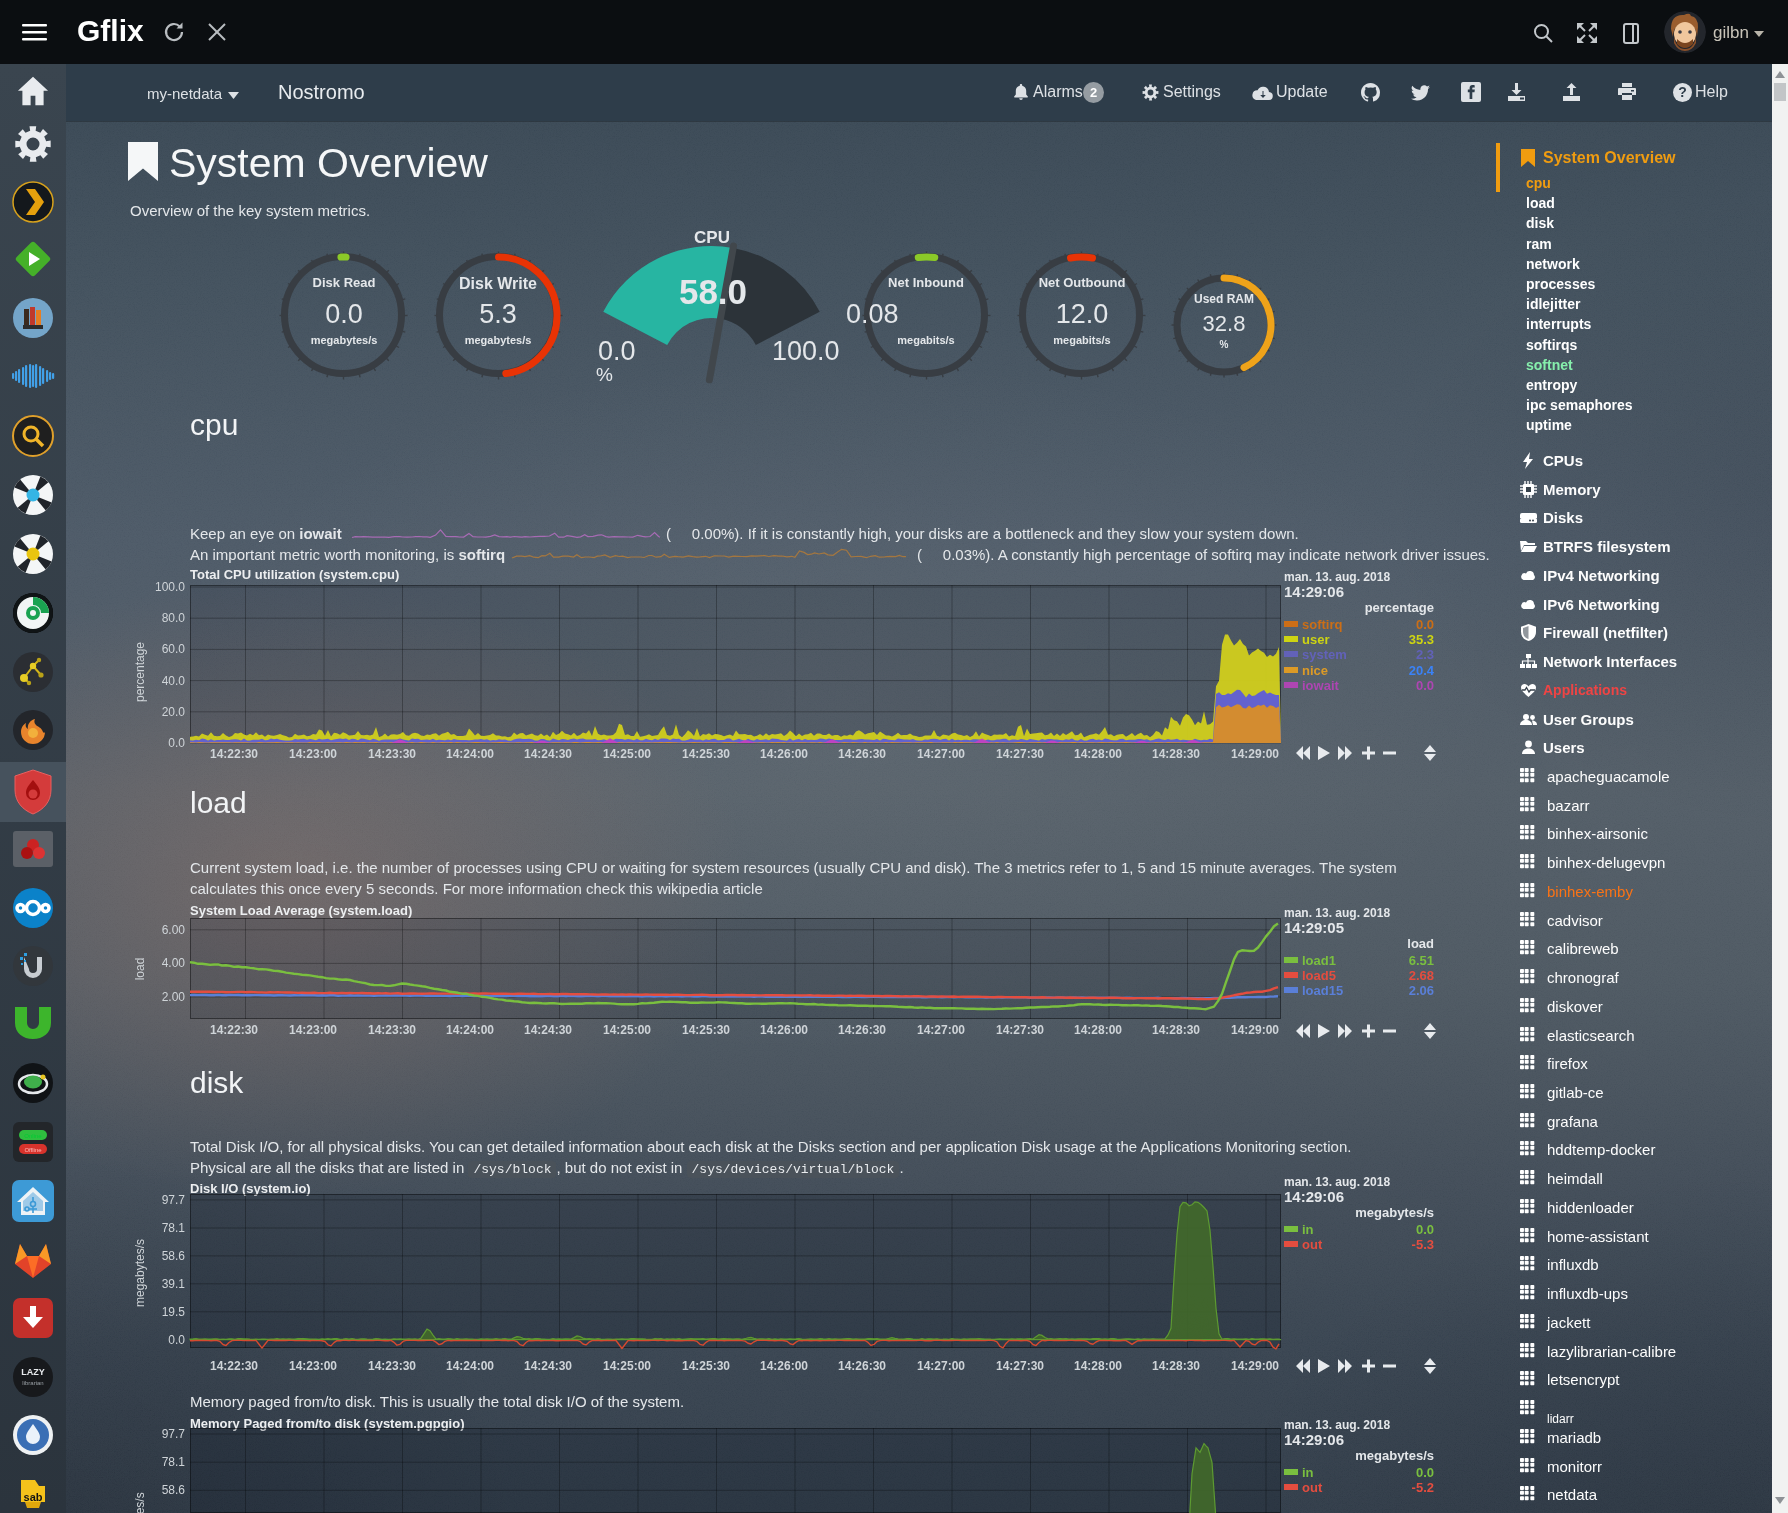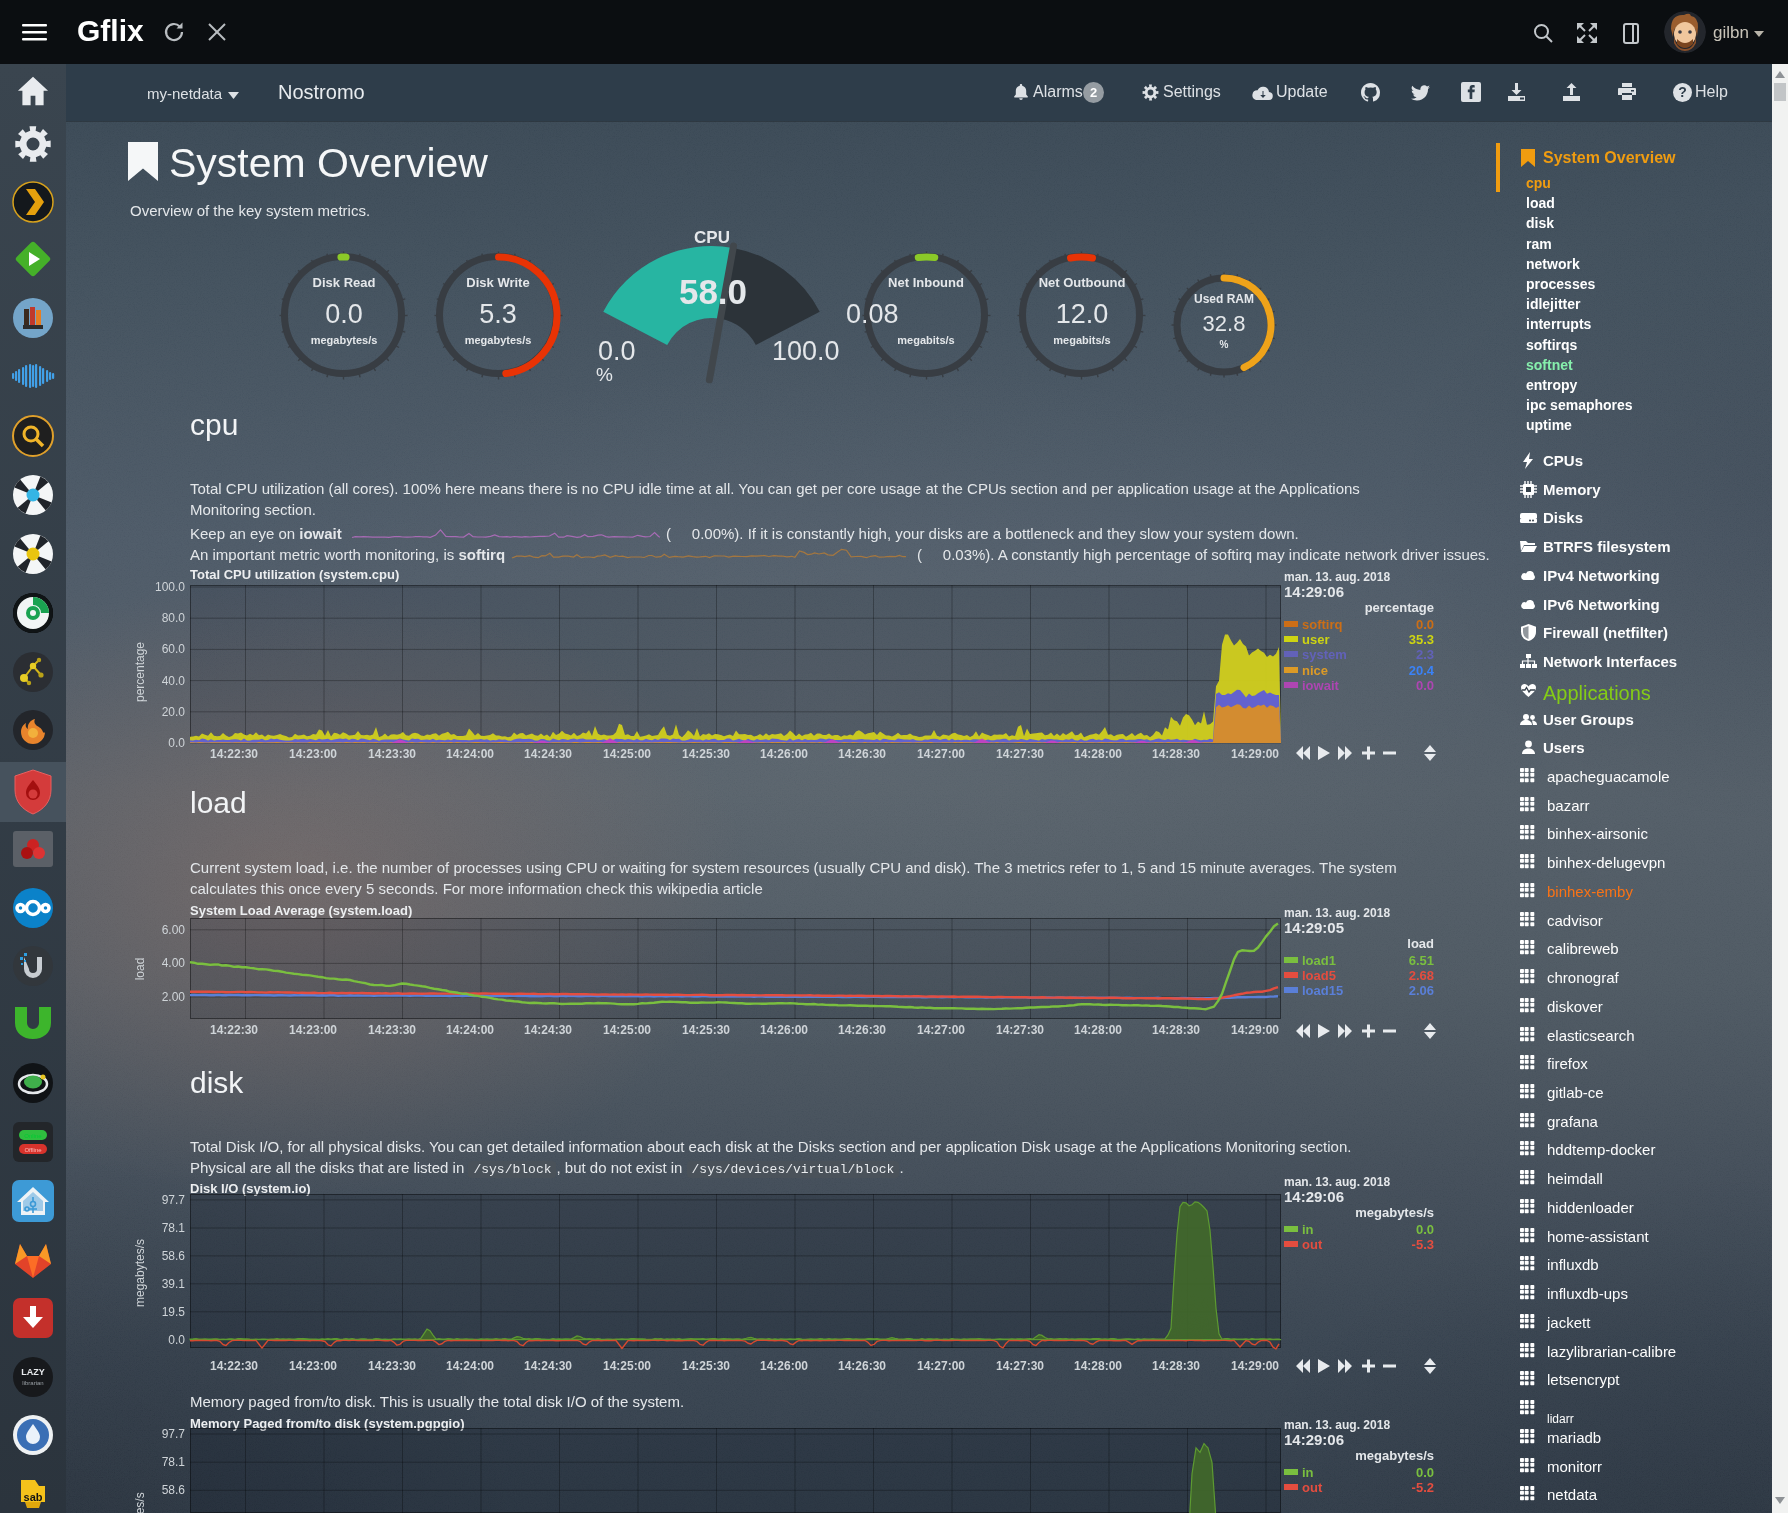--- a/index.html
+++ b/index.html
@@ -433,21 +433,21 @@
       <line x1="14.7" y1="98.0" x2="12.1" y2="99.5" stroke="#383d43" stroke-width="1.4"></line>
       <line x1="8.6" y1="83.3" x2="5.7" y2="84.1" stroke="#383d43" stroke-width="1.4"></line>
       <line x1="6.5" y1="67.5" x2="3.5" y2="67.5" stroke="#383d43" stroke-width="1.4"></line>
       <line x1="8.6" y1="51.7" x2="5.7" y2="50.9" stroke="#383d43" stroke-width="1.4"></line>
       <line x1="14.7" y1="37.0" x2="12.1" y2="35.5" stroke="#383d43" stroke-width="1.4"></line>
       <line x1="24.4" y1="24.4" x2="22.2" y2="22.2" stroke="#383d43" stroke-width="1.4"></line>
       <line x1="37.0" y1="14.7" x2="35.5" y2="12.1" stroke="#383d43" stroke-width="1.4"></line>
       <line x1="51.7" y1="8.6" x2="50.9" y2="5.7" stroke="#383d43" stroke-width="1.4"></line>
       <path d="M67.50 9.00 A58.50 58.50 0 0 1 74.83 125.54" fill="none" stroke="#e83305" stroke-width="7" stroke-linecap="round"></path>
     </svg>
-    <div class="ab txt" style="left:498px;top:275px;width:160px;margin-left:-80px;text-align:center;font-weight:bold;font-size:13px">Disk Write</div>
+    <div class="ab txt" style="left:498px;top:275px;width:160px;margin-left:-80px;text-align:center;font-weight:bold;font-size:16px">Disk Write</div>
     <div class="ab txt" style="left:498px;top:299px;width:160px;margin-left:-80px;text-align:center;font-size:27px">5.3</div>
     <div class="ab txt" style="left:498px;top:334px;width:160px;margin-left:-80px;text-align:center;font-weight:bold;font-size:11px">megabytes/s</div>
     <svg class="ab" style="left:859px;top:248px" width="135" height="135">
       <circle cx="67" cy="67" r="58.5" fill="none" stroke="#383d43" stroke-width="7"></circle>
       <line x1="67.5" y1="6.5" x2="67.5" y2="3.5" stroke="#383d43" stroke-width="1.4"></line>
       <line x1="83.3" y1="8.6" x2="84.1" y2="5.7" stroke="#383d43" stroke-width="1.4"></line>
       <line x1="98.0" y1="14.7" x2="99.5" y2="12.1" stroke="#383d43" stroke-width="1.4"></line>
       <line x1="110.6" y1="24.4" x2="112.8" y2="22.2" stroke="#383d43" stroke-width="1.4"></line>
       <line x1="120.3" y1="37.0" x2="122.9" y2="35.5" stroke="#383d43" stroke-width="1.4"></line>
       <line x1="126.4" y1="51.7" x2="129.3" y2="50.9" stroke="#383d43" stroke-width="1.4"></line>
@@ -540,21 +540,20 @@
       <path d="M17.28 68.67 A122.00 122.00 0 0 1 147.10 4.93 L134.35 75.79 A50.00 50.00 0 0 0 81.15 101.91 Z" fill="#27b5a2"></path>
       <path d="M147.10 4.93 A122.00 122.00 0 0 1 233.72 68.67 L169.85 101.91 A50.00 50.00 0 0 0 134.35 75.79 Z" fill="#2c3339"></path>
       <line x1="123.4" y1="136.8" x2="147.5" y2="3.0" stroke="#41474c" stroke-width="7" stroke-linecap="round"></line>
     </svg>
     <div class="ab txt" style="left:712px;top:228px;width:100px;margin-left:-50px;text-align:center;font-weight:bold;font-size:17px">CPU</div>
     <div class="ab txt" style="left:713px;top:272px;width:140px;margin-left:-70px;text-align:center;font-weight:bold;font-size:35px">58.0</div>
     <div class="ab txt" style="left:598px;top:336px;font-size:27px">0.0</div>
     <div class="ab txt" style="left:772px;top:336px;font-size:27px">100.0</div>
     <div class="ab txt" style="left:596px;top:364px;font-size:19px">%</div>
     <div class="ab hd" style="left:190px;top:408px">cpu</div>
-    <div class="ab par" style="left:190px;top:478px;width:1280px;white-space:normal">Total CPU utilization (all cores). 100% here means there is no CPU idle time at all. You can get per core usage at the CPUs section and per application usage at the Applications<br>Monitoring section.</div>
     <div class="ab par" style="left:190px;top:523px">Keep an eye on <b>iowait</b></div>
     <svg class="ab" style="left:352px;top:524px" width="308" height="16">
       <path d="M0 13.5 L3.4 12.7 L8.0 12.9 L11.5 12.6 L16.6 12.8 L20.8 13.1 L23.8 13.0 L28.3 13.2 L33.3 13.1 L36.9 13.3 L42.4 12.6 L47.5 12.7 L50.6 13.0 L54.9 13.2 L60.3 13.0 L63.6 12.6 L66.9 12.5 L71.1 12.8 L74.9 12.9 L78.4 13.3 L83.6 11.1 L88.5 5.8 L93.9 12.5 L98.8 12.6 L103.3 12.6 L106.6 12.9 L111.7 13.1 L117.0 9.5 L121.0 12.7 L125.1 13.0 L130.6 13.0 L133.7 13.2 L138.5 12.4 L142.7 10.9 L147.1 12.6 L150.6 12.8 L155.0 12.7 L158.5 13.1 L162.4 12.5 L166.2 12.8 L170.0 13.2 L173.1 12.6 L178.1 13.0 L182.8 12.7 L188.0 12.4 L192.1 12.4 L197.5 12.0 L202.7 9.2 L206.6 13.1 L211.8 13.2 L215.0 11.6 L219.9 12.3 L225.0 13.3 L228.6 12.8 L232.7 10.7 L235.9 12.6 L241.1 12.4 L246.0 11.1 L249.6 10.8 L253.9 12.6 L257.0 13.1 L262.1 12.6 L267.3 12.8 L271.4 12.8 L276.5 13.0 L280.8 13.1 L285.7 11.3 L290.5 12.4 L293.5 12.8 L298.1 12.5 L302.6 8.6 L306.6 12.4 L308.0 13.2" fill="none" stroke="#a76bb4" stroke-width="1.2"></path>
     </svg>
     <div class="ab par" style="left:666px;top:523px">(&nbsp;&nbsp;&nbsp;&nbsp;&nbsp;0.00%). If it is constantly high, your disks are a bottleneck and they slow your system down.</div>
     <div class="ab par" style="left:190px;top:544px">An important metric worth monitoring, is <b>softirq</b></div>
     <svg class="ab" style="left:512px;top:545px" width="394" height="16">
       <path d="M0 13 L4.6 11.1 L9.9 11.1 L13.0 11.7 L17.6 10.7 L21.8 12.2 L26.2 12.7 L29.9 10.7 L33.3 10.9 L37.9 8.3 L41.4 12.2 L46.6 12.1 L50.9 11.2 L56.3 11.2 L61.5 12.0 L64.9 9.7 L69.4 12.7 L73.3 12.0 L77.5 12.0 L82.2 12.6 L85.3 11.1 L88.3 11.0 L92.8 10.0 L98.2 12.3 L103.5 10.6 L107.4 11.5 L110.6 11.1 L115.8 12.6 L119.0 12.0 L124.3 12.0 L128.7 12.0 L132.1 12.5 L136.8 10.5 L140.0 10.5 L144.0 12.2 L149.0 11.7 L152.2 9.3 L157.3 12.4 L162.7 11.3 L165.9 11.7 L171.0 12.1 L176.5 10.8 L180.7 11.6 L184.9 12.1 L188.2 11.9 L193.6 11.3 L197.5 12.5 L202.4 10.8 L207.4 11.0 L212.1 11.0 L216.8 12.1 L221.7 11.2 L227.1 11.3 L230.1 11.5 L234.8 11.7 L239.4 10.9 L244.0 11.1 L247.9 10.8 L252.6 10.6 L256.9 11.5 L262.0 10.6 L266.8 11.1 L270.2 11.0 L274.9 11.8 L279.8 11.3 L282.9 12.3 L287.5 6.0 L292.1 7.4 L295.6 9.6 L299.4 9.2 L302.5 8.0 L307.0 9.0 L312.3 7.9 L316.0 9.8 L321.1 10.3 L325.6 7.0 L329.5 4.3 L334.5 5.2 L339.1 11.9 L343.6 11.5 L349.0 11.4 L354.2 12.7 L358.7 11.3 L363.2 10.7 L367.3 12.2 L372.7 11.9 L378.0 11.4 L383.5 11.6 L387.3 10.5 L391.0 11.7 L394.0 11.7" fill="none" stroke="#a5773f" stroke-width="1.2"></path>
     </svg>
     <div class="ab par" style="left:917px;top:544px">(&nbsp;&nbsp;&nbsp;&nbsp;&nbsp;0.03%). A constantly high percentage of softirq may indicate network driver issues.</div>
@@ -915,21 +914,21 @@
         <path d="M8 5v3M2.5 11V8h12v3M8 8v3" stroke="#fff" stroke-width="1.2" fill="none"></path>
       </svg>
     </div>
     <div class="ab" style="left:1543px;top:653px;font-size:15px;font-weight:bold;color:#fdfdfd">Network Interfaces</div>
     <div class="ab" style="left:1520px;top:682px">
       <svg width="17" height="17" viewBox="0 0 17 17">
         <path d="M8.5 15C4 11 1 8.5 1 5.5 1 3.5 2.6 2 4.6 2 6 2 7.6 3 8.5 4.4 9.4 3 11 2 12.4 2c2 0 3.6 1.5 3.6 3.5 0 3-3 5.5-7.5 9.5z" fill="#fff"></path>
         <path d="M2 8h3l1.5-2.5L9 10l1.5-2H15" stroke="#37424c" stroke-width="1.3" fill="none"></path>
       </svg>
     </div>
-    <div class="ab" style="left:1543px;top:682px;font-size:20px;font-weight:normal;color:#84cc16">Applications</div>
+    <div class="ab" style="left:1543px;top:682px;font-size:14px;font-weight:bold;color:#ef4444">Applications</div>
     <div class="ab" style="left:1520px;top:711px">
       <svg width="17" height="17" viewBox="0 0 17 17">
         <circle cx="6" cy="6" r="3" fill="#fff"></circle>
         <path d="M0 14c0-3 2.5-5 6-5s6 2 6 5z" fill="#fff"></path>
         <circle cx="12.5" cy="6.5" r="2.4" fill="#fff"></circle>
         <path d="M12 9.5c2.8 0 5 1.7 5 4.5h-4z" fill="#fff"></path>
       </svg>
     </div>
     <div class="ab" style="left:1543px;top:711px;font-size:15px;font-weight:bold;color:#fdfdfd">User Groups</div>
     <div class="ab" style="left:1520px;top:739px">

